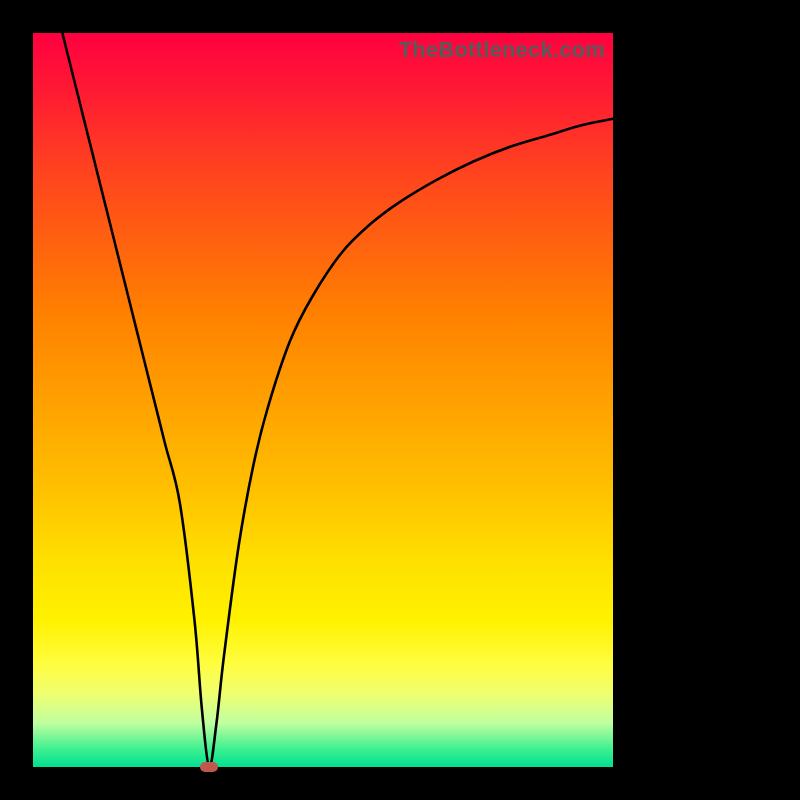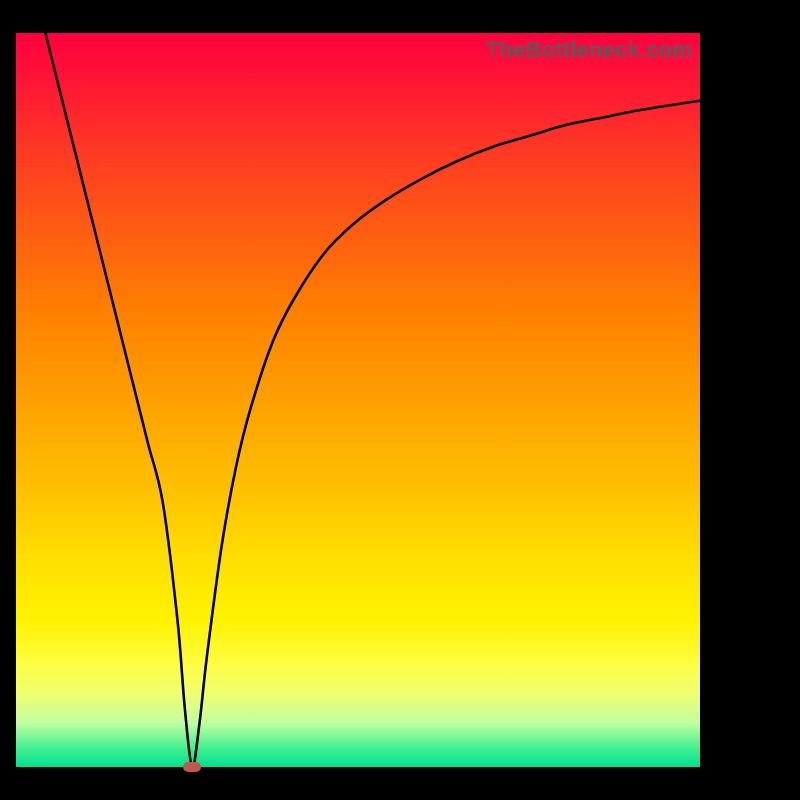--- a/index.html
+++ b/index.html
@@ -5,23 +5,23 @@
   * { margin: 0; padding: 0; box-sizing: border-box; }
   html, body { width: 800px; height: 800px; overflow: hidden; }
   .frame {
     width: 800px;
     height: 800px;
     background: #000;
     position: relative;
   }
   .plot-area {
     position: absolute;
-    left: 16px;
+    left: 33px;
     top: 33px;
-    width: 684px;
+    width: 580px;
     height: 734px;
     background: linear-gradient(to bottom,
       #ff003f 0%,
       #ff1a33 8%,
       #ff4020 18%,
       #ff6010 28%,
       #ff8000 38%,
       #ffa000 50%,
       #ffc000 62%,
       #ffe000 72%,

